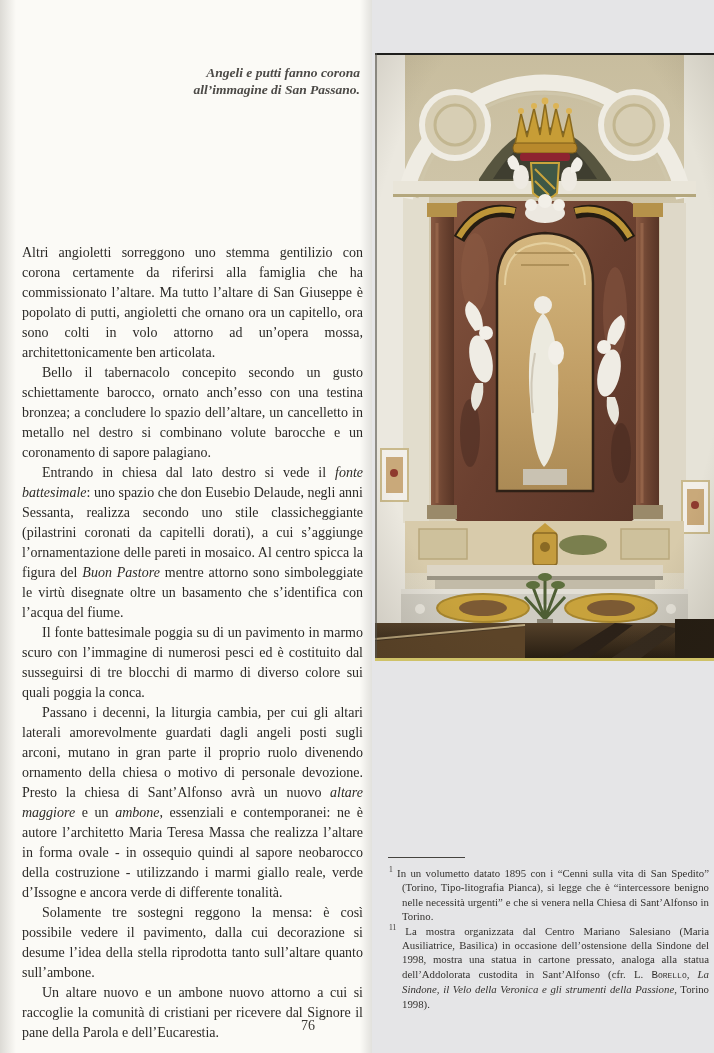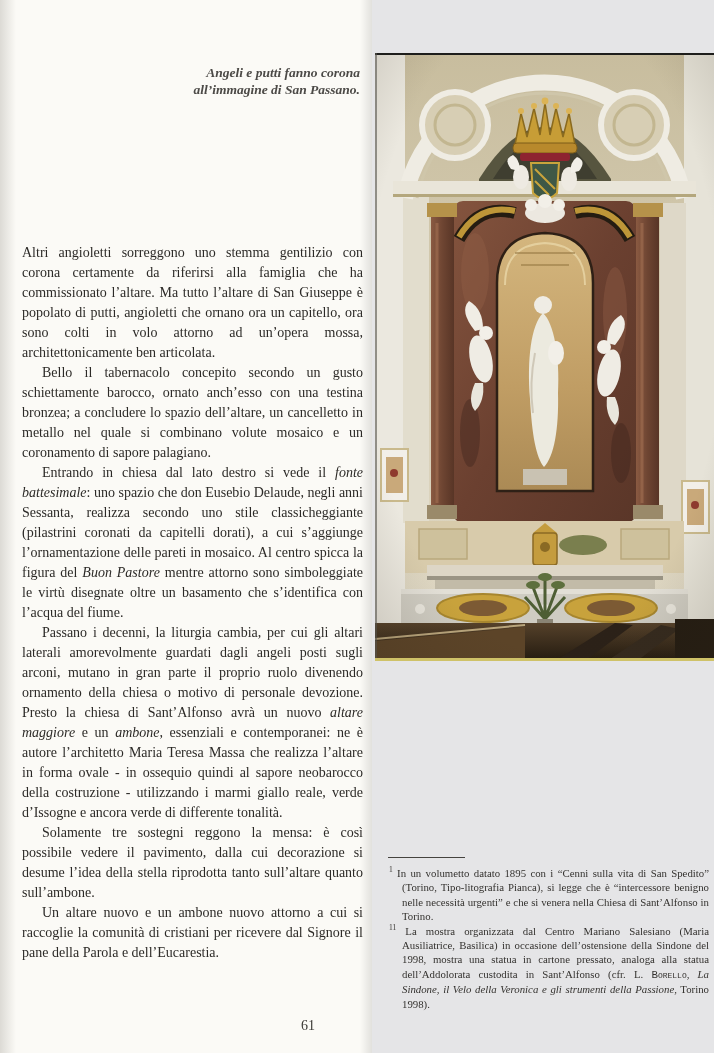--- a/index.html
+++ b/index.html
@@ -37,22 +37,23 @@
   <div class="gutter-shadow"></div>
   <div class="left-edge-shadow"></div>
 
   <div class="caption">
     <div>Angeli e putti fanno corona</div>
     <div>all’immagine di San Passano.</div>
   </div>
 
   <div class="body-text">
       <p class="para noindent"><span>Altri angioletti sorreggono uno stemma gentilizio con corona certamente da riferirsi alla famiglia che ha commissionato l’altare. Ma tutto l’altare di San Giuseppe è popolato di putti, angioletti che ornano ora un capitello, ora sono colti in volo attorno ad un’opera mossa, architettonicamente ben articolata.</span></p>
-      <p class="para"><span>Bello il tabernacolo concepito secondo un gusto schiettamente barocco, ornato anch’esso con una testina bronzea; a concludere lo spazio dell’altare, un cancelletto in metallo nel quale si combinano volute mosaico e un coronamento di sapore palagiano.</span></p>
+      <p class="para"><span>Bello il tabernacolo concepito secondo un gusto schiettamente barocco, ornato anch’esso con una testina bronzea; a concludere lo spazio dell’altare, un cancelletto in metallo nel destro si combinano volute barocche e un coronamento di sapore palagiano.</span></p>
       <p class="para"><span>Entrando in chiesa dal lato destro si vede il </span><span class="it">fonte battesimale</span><span>: uno spazio che don Eusebio Delaude, negli anni Sessanta, realizza secondo uno stile classicheggiante (pilastrini coronati da capitelli dorati), a cui s’aggiunge l’ornamentazione delle pareti in mosaico. Al centro spicca la figura del </span><span class="it">Buon Pastore</span><span> mentre attorno sono simboleggiate le virtù disegnate oltre un basamento che s’identifica con l’acqua del fiume.</span></p>
+      <p class="para"><span>Il fonte battesimale poggia su di un pavimento in marmo scuro con l’immagine di numerosi pesci ed è costituito dal susseguirsi di tre blocchi di marmo di diverso colore sui quali poggia la conca.</span></p>
       <p class="para"><span>Passano i decenni, la liturgia cambia, per cui gli altari laterali amorevolmente guardati dagli angeli posti sugli arconi, mutano in gran parte il proprio ruolo divenendo ornamento della chiesa o motivo di personale devozione. Presto la chiesa di Sant’Alfonso avrà un nuovo </span><span class="it">altare maggiore</span><span> e un </span><span class="it">ambone</span><span>, essenziali e contemporanei: ne è autore l’architetto Maria Teresa Massa che realizza l’altare in forma ovale - in ossequio quindi al sapore neobarocco della costruzione - utilizzando i marmi giallo reale, verde d’Issogne e ancora verde di differente tonalità.</span></p>
       <p class="para"><span>Solamente tre sostegni reggono la mensa: è così possibile vedere il pavimento, dalla cui decorazione si desume l’idea della stella riprodotta tanto sull’altare quanto sull’ambone.</span></p>
       <p class="para"><span>Un altare nuovo e un ambone nuovo attorno a cui si raccoglie la comunità di cristiani per ricevere dal Signore il pane della Parola e dell’Eucarestia.</span></p>
     </div>
 
   <figure class="photo-figure">
     <svg width="339" height="608" viewBox="0 0 339 608" xmlns="http://www.w3.org/2000/svg">
       <defs>
         <linearGradient id="bgGrad" x1="0" y1="0" x2="0" y2="1">
           <stop offset="0" stop-color="#c8bd9e"></stop>
@@ -237,15 +238,15 @@
       <rect x="0" y="605" width="339" height="3" fill="#cfc268"></rect>
     </svg>
   </figure>
 
   <div class="footnote-rule"></div>
   <div class="footnotes">
       <div class="footnote"><sup>1</sup> <span>In un volumetto datato 1895 con i “Cenni sulla vita di San Spedito” (Torino, Tipo-litografia Pianca), si legge che è “intercessore benigno nelle necessità urgenti” e che si venera nella Chiesa di Sant’Alfonso in Torino.</span></div>
       <div class="footnote"><sup>11</sup> <span>La mostra organizzata dal Centro Mariano Salesiano (Maria Ausiliatrice, Basilica) in occasione dell’ostensione della Sindone del 1998, mostra una statua in cartone pressato, analoga alla statua dell’Addolorata custodita in Sant’Alfonso (cfr. L. </span><span class="sc">Borello</span><span>, </span><span class="it">La Sindone, il Velo della Veronica e gli strumenti della Passione</span><span>, Torino 1998).</span></div>
     </div>
 
-  <div class="page-number">61</div>
+  <div class="page-number">76</div>
 
 </div>
 
 </body></html>

